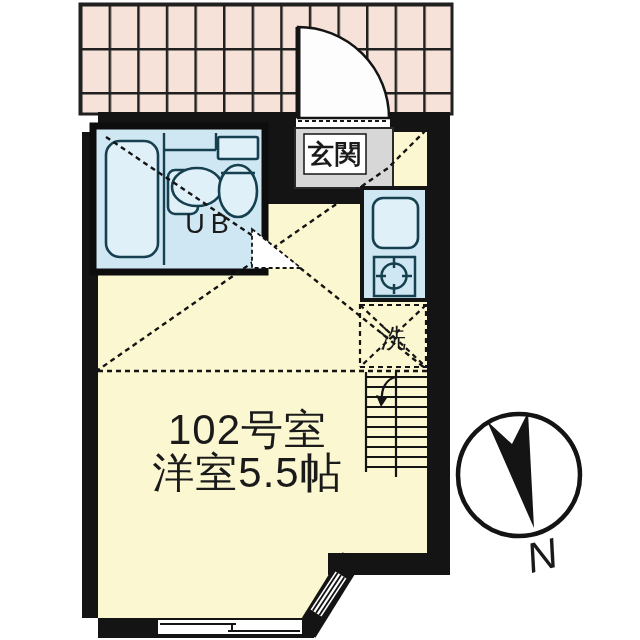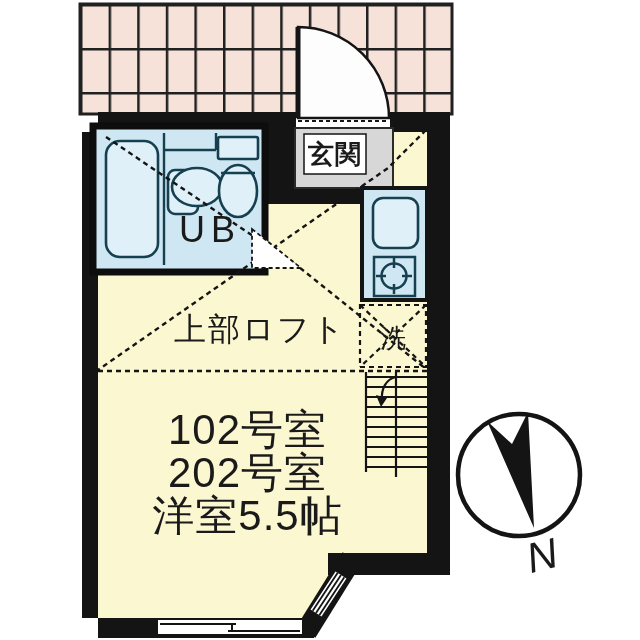--- a/index.html
+++ b/index.html
@@ -2,21 +2,21 @@
 <html><head>
 <meta charset="utf-8">
 <style>
   html,body{margin:0;padding:0;background:#ffffff;}
   body{width:640px;height:640px;position:relative;overflow:hidden;
        font-family:"Liberation Sans","DejaVu Sans",sans-serif;color:#1a1a1a;}
   .stage{position:absolute;left:10px;top:0;width:640px;height:640px;}
   svg{position:absolute;left:0;top:0;}
   .lbl{position:absolute;text-align:center;color:#1a1a1a;white-space:nowrap;}
   .lbl-genkan{left:294px;top:134px;width:62px;height:40px;line-height:40px;font-size:26px;font-weight:600;letter-spacing:1px;}
-  .lbl-ub{left:160px;top:209px;width:80px;font-size:36px;letter-spacing:6px;}
+  .lbl-ub{left:160px;top:209px;width:80px;font-size:27px;letter-spacing:6px;}
   .lbl-loft{left:145px;top:308px;width:210px;font-size:32px;letter-spacing:2px;}
   .lbl-laundry{left:350px;top:321px;width:66px;font-size:26px;}
   .room-text{position:absolute;left:105px;top:388px;width:265px;text-align:center;margin-top:20px;}
   .room-text .l1,.room-text .l2,.room-text .l3{font-size:42px;line-height:43px;letter-spacing:1px;}
   .room-text .l4{font-size:31px;line-height:36px;letter-spacing:1px;}
   .lbl-north{left:508px;top:532px;width:48px;height:48px;font-size:42px;font-weight:500;
              transform:rotate(-14deg);font-style:italic;}
 </style>
 </head>
 <body>
@@ -126,23 +126,21 @@
   </g>
 
   <g>
     <circle cx="509" cy="475" r="61" fill="#ffffff" stroke="#141414" stroke-width="4.5"></circle>
     <polygon points="524,528 477,421 502,444 518,412" fill="#141414"></polygon>
   </g>
 </svg>
 
 <div class="lbl lbl-genkan">玄関</div>
 <div class="lbl lbl-ub">UB</div>
-<div class="lbl lbl-loft">上部ロフト</div>
 <div class="lbl lbl-laundry">洗</div>
 
 <div class="room-text">
   <div class="l1">102号室</div>
-  <div class="l2">202号室</div>
   <div class="l3">洋室5.5帖</div>
 </div>
 
 <div class="lbl lbl-north">N</div>
 </div>
 
 </body></html>

